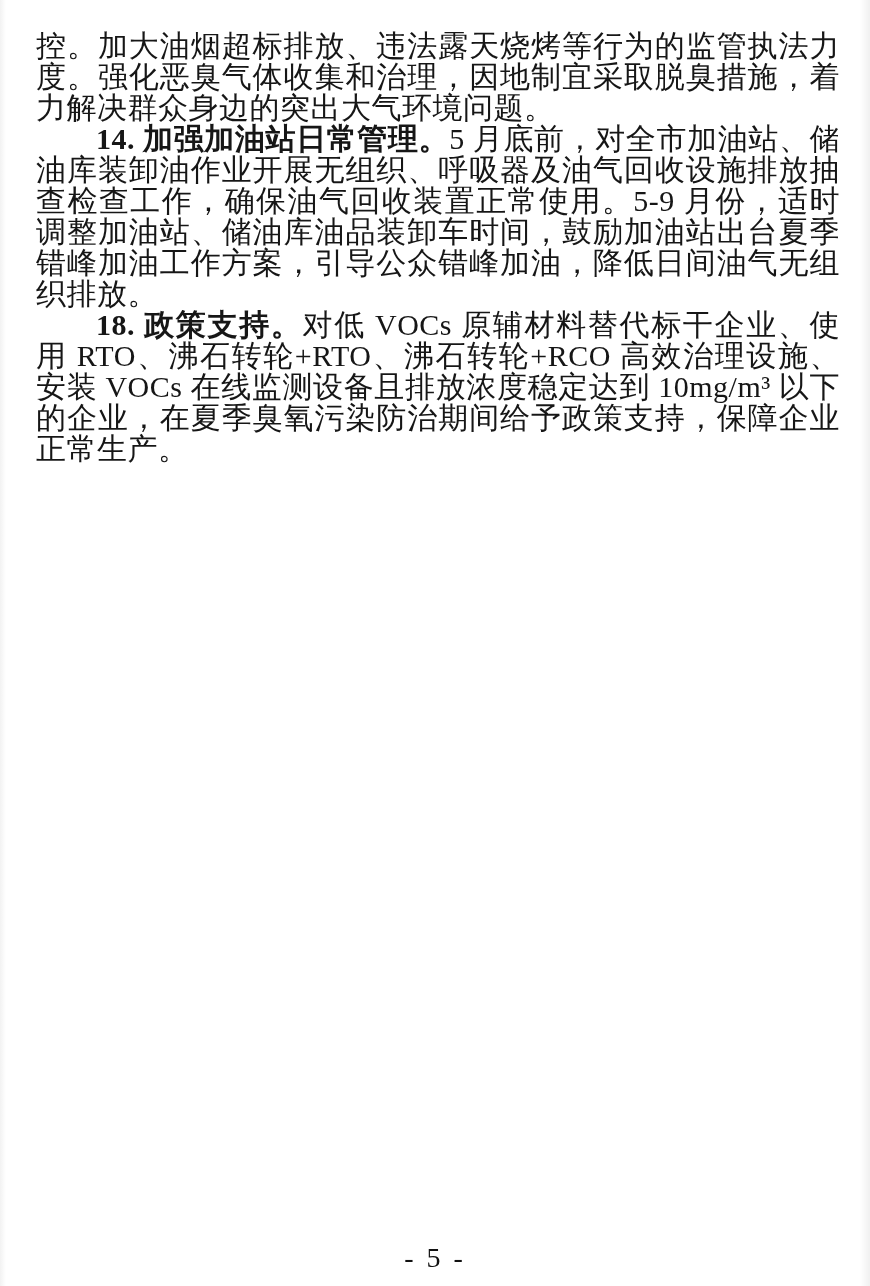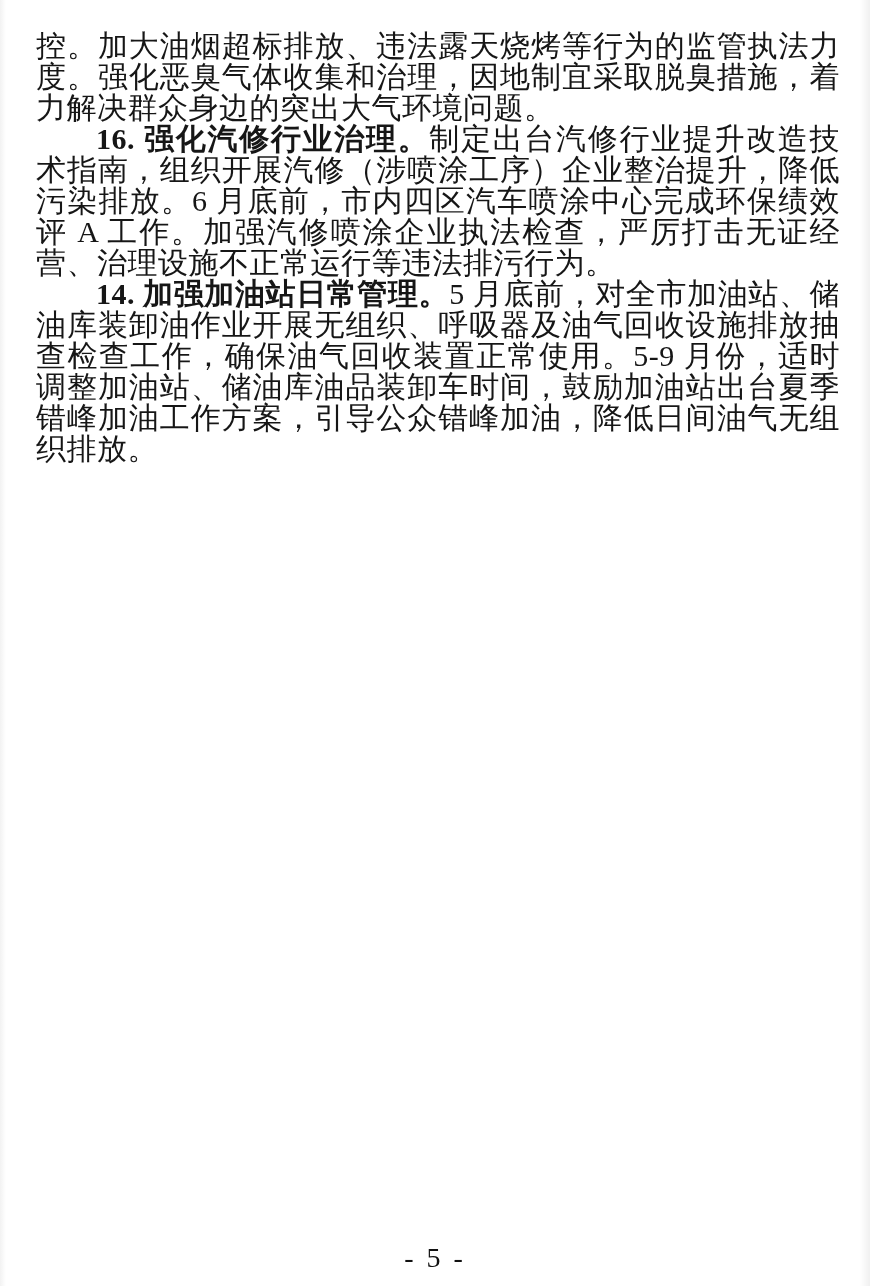--- a/index.html
+++ b/index.html
@@ -70,24 +70,24 @@
 </style>
 </head>
 <body>
 
 <div class="page">
 
   <div class="content">
 
     <p class="para no-indent"><span>控。加大油烟超标排放、违法露天烧烤等行为的监管执法力度。强化恶臭气体收集和治理，因地制宜采取脱臭措施，着力解决群众身边的突出大气环境问题。</span></p>
 
-    <p class="para"><span class="lead">16. 强化汽修行业治理。</span><span>制定出台汽修行业提升改造技术指南，组织开展汽修（涉喷涂工序）企业整治提升，降低污染排放。6 月底前，市内四区汽车喷涂中心完成环保绩效评 A 工作。加强汽修喷涂企业执法检查，严厉打击无证经营、治理设施不正常运行等违法排污行为。</span></p>
 
     <p class="para"><span class="lead">14. 加强加油站日常管理。</span><span>5 月底前，对全市加油站、储油库装卸油作业开展无组织、呼吸器及油气回收设施排放抽查检查工作，确保油气回收装置正常使用。5-9 月份，适时调整加油站、储油库油品装卸车时间，鼓励加油站出台夏季错峰加油工作方案，引导公众错峰加油，降低日间油气无组织排放。</span></p>
 
+    <p class="para"><span class="lead">18. 政策支持。</span><span>对低 VOCs 原辅材料替代标干企业、使用 RTO、沸石转轮+RTO、沸石转轮+RCO 高效治理设施、安装 VOCs 在线监测设备且排放浓度稳定达到 10mg/m³ 以下的企业，在夏季臭氧污染防治期间给予政策支持，保障企业正常生产。</span></p>
 
 
   </div>
 
   <div class="page-number">- 5 -</div>
 
   <div class="edge-right"></div>
   <div class="edge-left"></div>
 
 </div>

